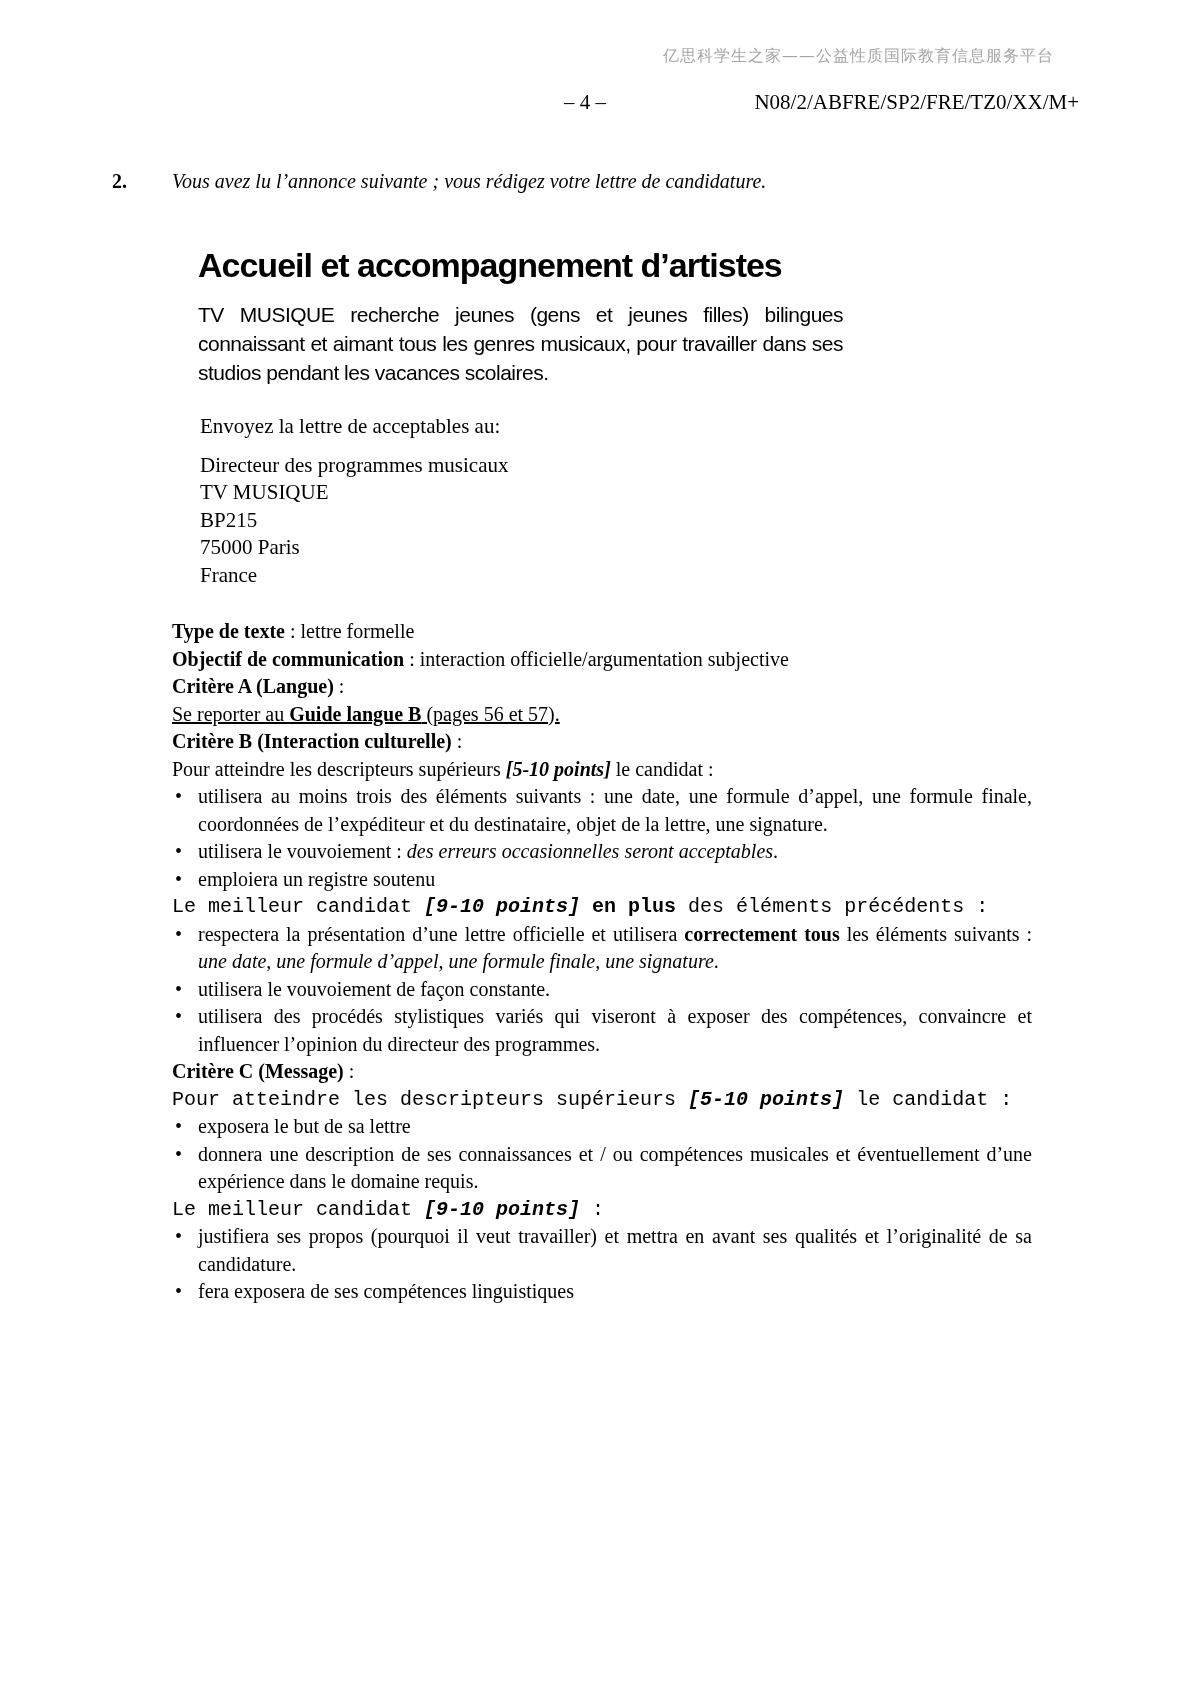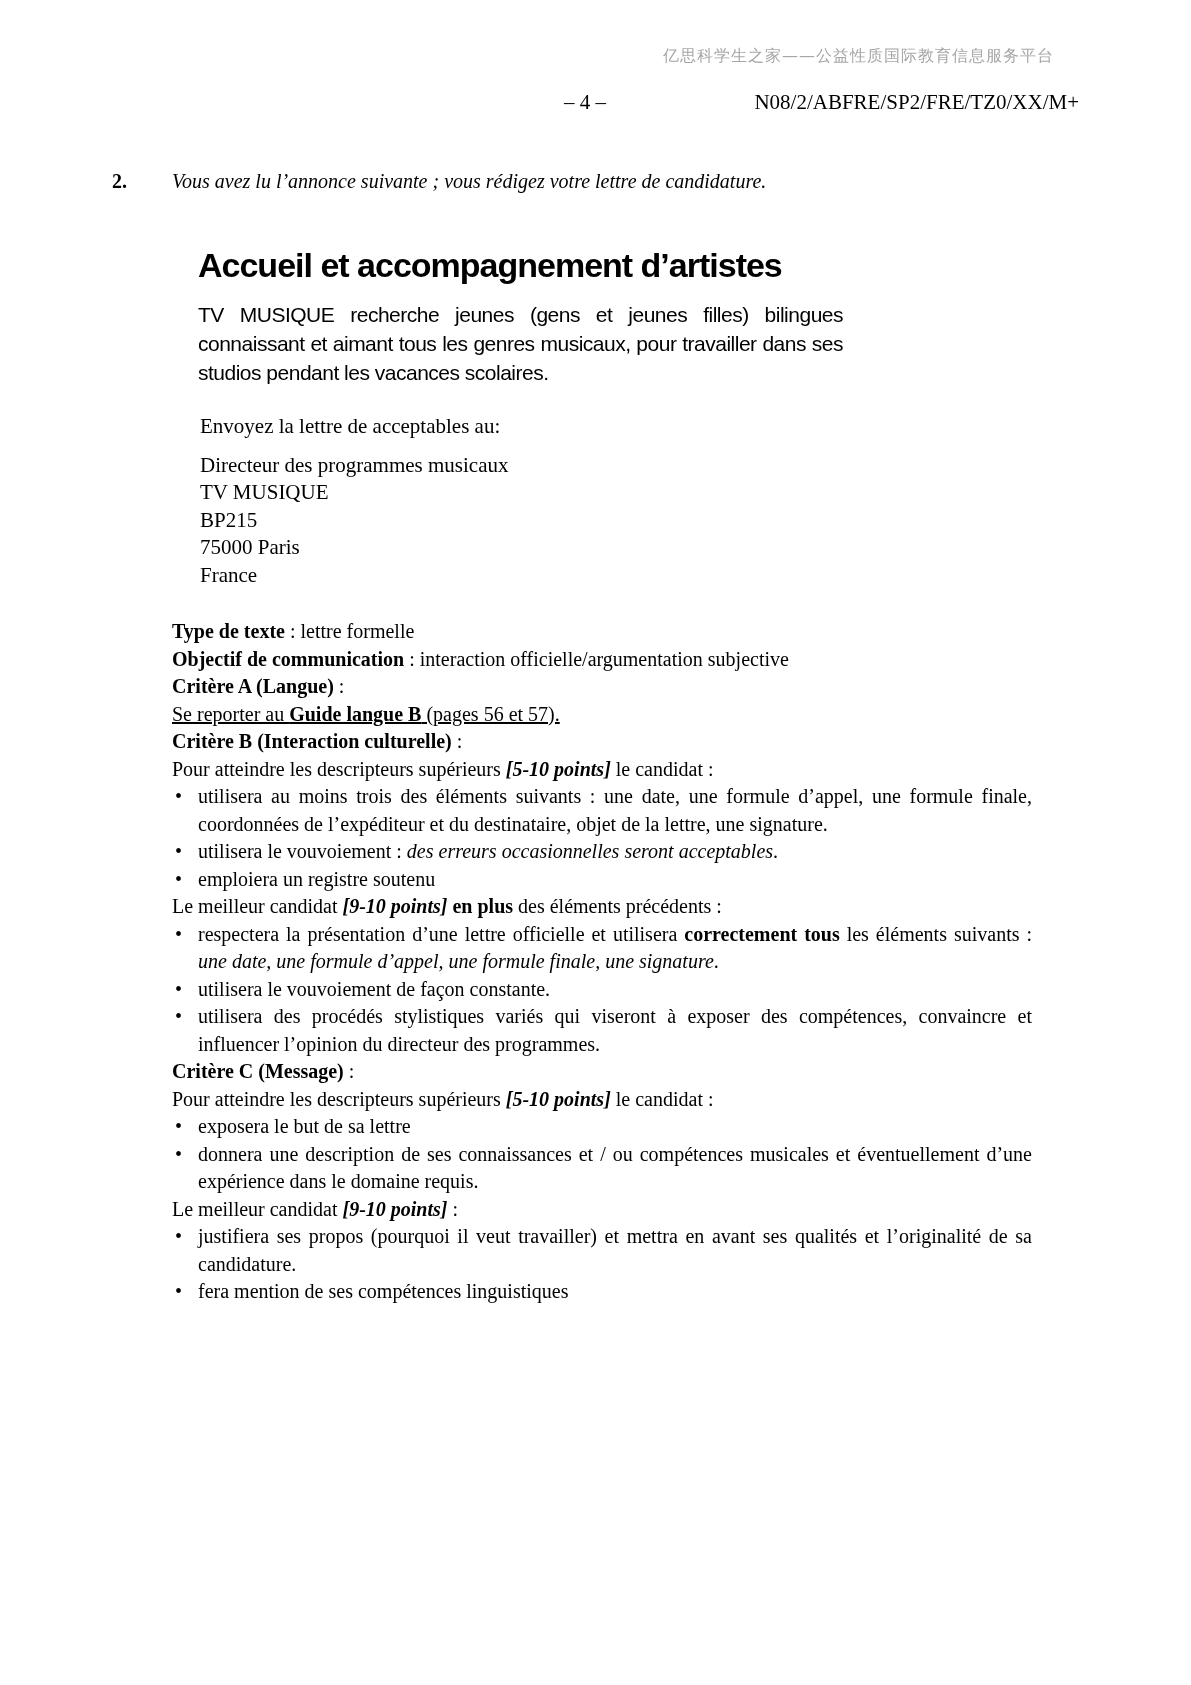--- a/index.html
+++ b/index.html
@@ -27,21 +27,21 @@
   .address-block{position:absolute;left:200px;top:413px;font-size:21px;line-height:27.5px;}
   .address-block .send-line{margin-bottom:11px;}
   .details{position:absolute;left:172px;top:618px;width:860px;font-size:20px;line-height:27.5px;}
   .details p{margin:0;padding:0;}
   .p-objective{margin-top:22px;}
   .h-crit-a{margin-top:28px;}
   .p-se-reporter{margin-top:14px;text-decoration:underline;}
   .h-crit-b{margin-top:25px;}
   .p-b-intro{margin-top:12px;padding-left:25px;}
   .h-crit-c{margin-top:46px;}
-  .p-intro14{margin-top:14px;}
+  .p-intro14{margin-top:14px;font-family:Liberation Mono, monospace;}
   .bullet{position:relative;padding-left:26px;text-align:justify;}
   .bullet::before{content:"\2022";position:absolute;left:3px;top:0;}
   .footer-watermark{
     position:absolute;left:964px;top:1569px;
     font-family:"DejaVu Sans",sans-serif;font-size:17px;color:#b91c1c;letter-spacing:0.5px;
   }
 </style>
 </head>
 <body>
 
@@ -91,19 +91,19 @@
 
     <p class="h-crit-c"><span style="font-weight: bold;">Critère C (Message)</span><span> :</span></p>
     <p class="p-intro14"><span>Pour atteindre les descripteurs supérieurs </span><span style="font-weight: bold; font-style: italic;">[5-10 points]</span><span> le candidat :</span></p>
     <div>
       <div class="bullet"><span>exposera le but de sa lettre</span></div>
       <div class="bullet"><span>donnera une description de ses connaissances et / ou compétences musicales et éventuellement d’une expérience dans le domaine requis.</span></div>
     </div>
     <p class="p-intro14"><span>Le meilleur candidat </span><span style="font-weight: bold; font-style: italic;">[9-10 points]</span><span> :</span></p>
     <div>
       <div class="bullet"><span>justifiera ses propos (pourquoi il veut travailler) et mettra en avant ses qualités et l’originalité de sa candidature.</span></div>
-      <div class="bullet"><span>fera mention de ses compétences linguistiques</span></div>
+      <div class="bullet"><span>fera exposera de ses compétences linguistiques</span></div>
     </div>
   </div>
 
   <div class="footer-watermark">eskedu. com</div>
 
 </div>
 
 </body></html>

